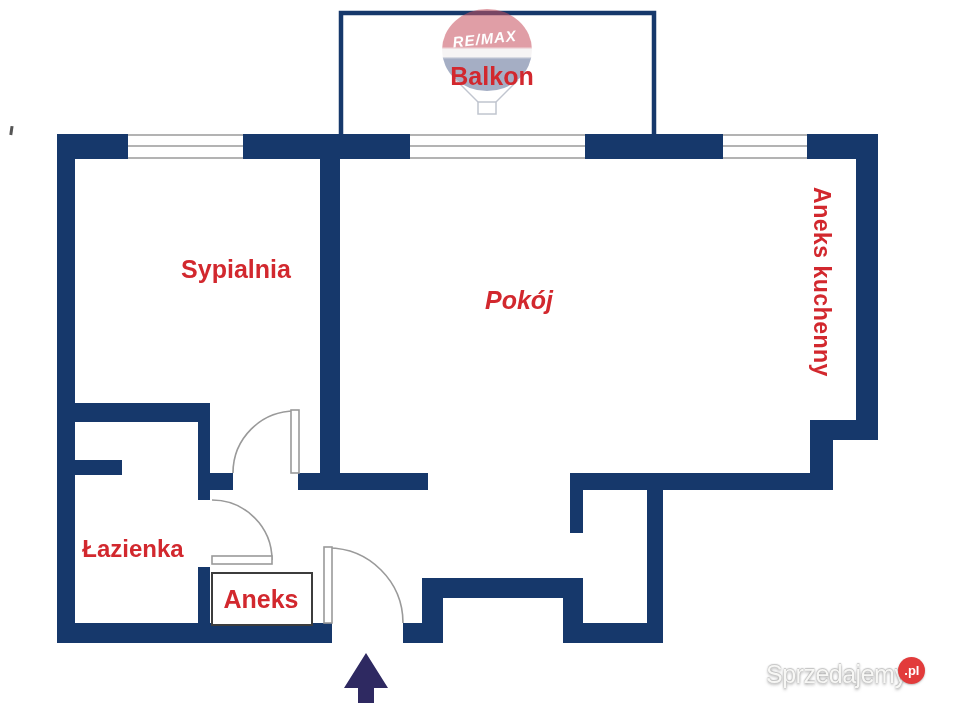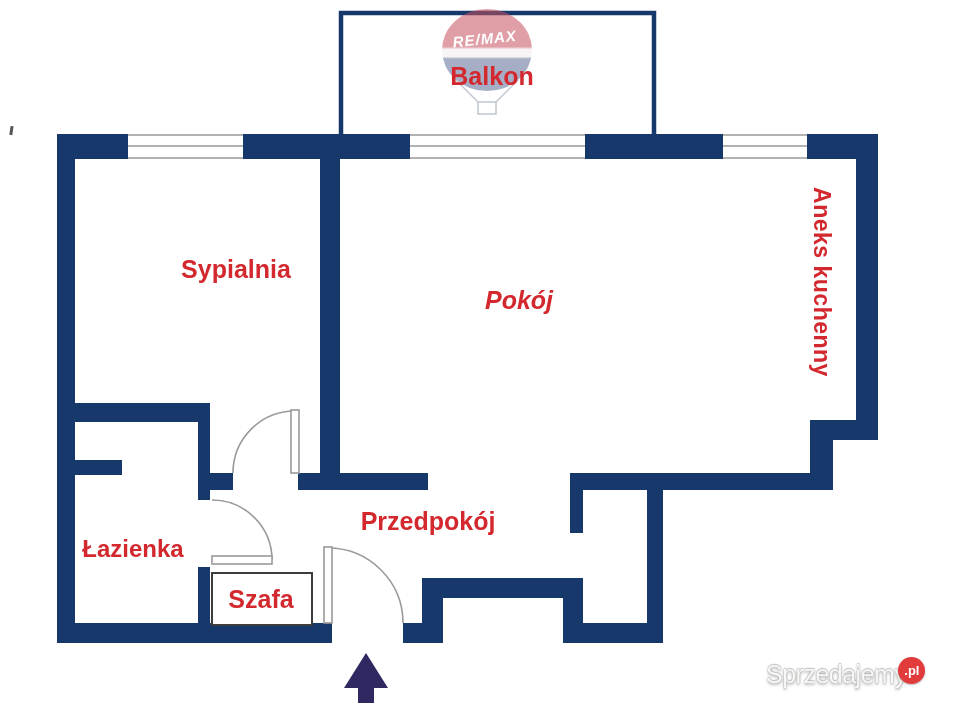--- a/index.html
+++ b/index.html
@@ -138,21 +138,20 @@
     <rect class="szafa-box" x="212" y="573" width="100" height="52"></rect>
 
     <polygon class="arrow" points="366,653 388,688 374,688 374,703 358,703 358,688 344,688"></polygon>
   </svg>
 
   <div class="room-label lbl-25" style="left:492px;top:76px;">Balkon</div>
   <div class="room-label lbl-25" style="left:200px;top:269px;margin-left:36px;">Sypialnia</div>
   <div class="room-label lbl-25" style="left:519px;top:300px;font-style:italic;">Pokój</div>
   <div class="room-label lbl-rot" style="left:821px;top:282px;">Aneks kuchenny</div>
   <div class="room-label lbl-24" style="left:133px;top:516px;">Łazienka</div>
-  <div class="room-label lbl-25" style="left:428px;top:521px;">Przedpokój</div>
-  <div class="room-label lbl-25" style="left:261px;top:599px;">Szafa</div>
+  <div class="room-label lbl-25" style="left:261px;top:599px;">Aneks</div>
 
   <div class="wm">
     <span class="wm-text">Sprzedajemy</span>
     <span class="wm-badge">.pl</span>
   </div>
 
 </div>
 
 </body></html>

